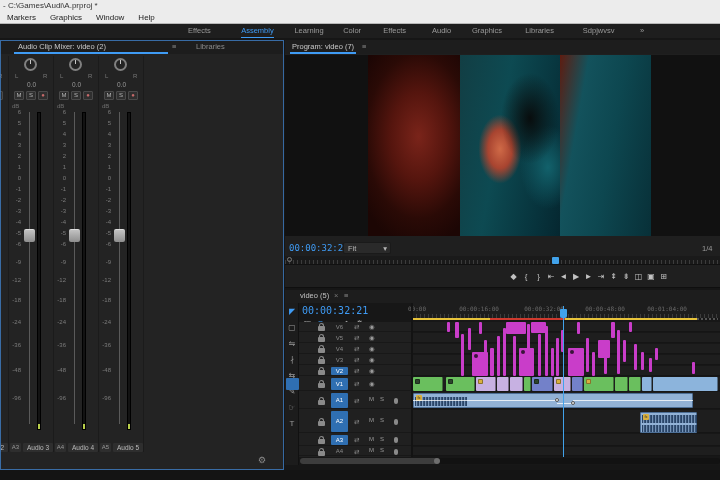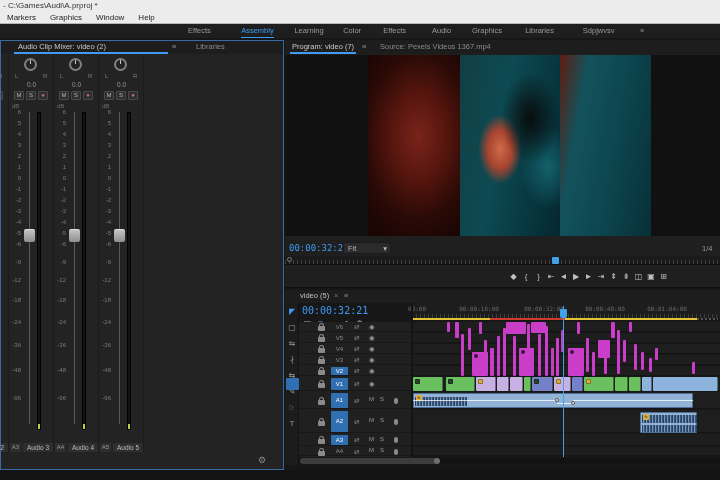--- a/index.html
+++ b/index.html
@@ -59,21 +59,20 @@
   <div class="hdtxt" style="left:196px;top:40px;color:#8a8a8a;">Libraries</div>
   <div id="mixer-strips"></div>
   <div style="left:258px;top:455px;color:#8a8a8a;font-size:9px;">⚙</div>
   <div style="left:0;top:40px;width:284px;height:430px;border:1px solid rgba(66,134,210,0.75);pointer-events:none;z-index:40;"></div>
 
   <div style="left:285px;top:40px;width:435px;height:248px;background:#1f1f1f;"></div>
   <div class="panel-hd" style="left:285px;top:40px;width:435px;height:14px;"></div>
   <div class="hdtxt" style="left:292px;top:40px;color:#c8c8c8;">Program: video (7)</div>
   <div class="tab-underline" style="left:290px;top:52px;width:66px;"></div>
   <div class="hdtxt" style="left:362px;top:40px;color:#8a8a8a;">≡</div>
-  <div class="hdtxt" style="left:380px;top:40px;color:#8a8a8a;">Source: Pexels Videos 1367.mp4</div>
 
   <div style="left:285px;top:55px;width:435px;height:181px;background:#111;"></div>
   <div style="left:368px;top:55px;width:92px;height:181px;background:radial-gradient(70px 110px at 55% 45%,#7a241a 0%,#55150e 40%,#2a0a06 75%,#1c0604 100%);"></div>
   <div style="left:460px;top:55px;width:100px;height:181px;background:
        radial-gradient(45px 70px at 70% 35%,rgba(8,10,10,0.95),rgba(8,10,10,0) 65%),
        radial-gradient(30px 48px at 40% 52%,#cf6a47 0%,#a84430 40%,rgba(120,40,25,0) 72%),
        radial-gradient(40px 60px at 88% 62%,#12616b 0%,rgba(18,97,107,0) 70%),
        linear-gradient(100deg,#123e44 0%,#0d4a52 40%,#07333c 80%,#052730 100%);"></div>
   <div style="left:560px;top:55px;width:91px;height:181px;background:linear-gradient(100deg,#5e1c10 0%,#13525c 24%,#0d4750 55%,#083038 100%);"></div>
 

